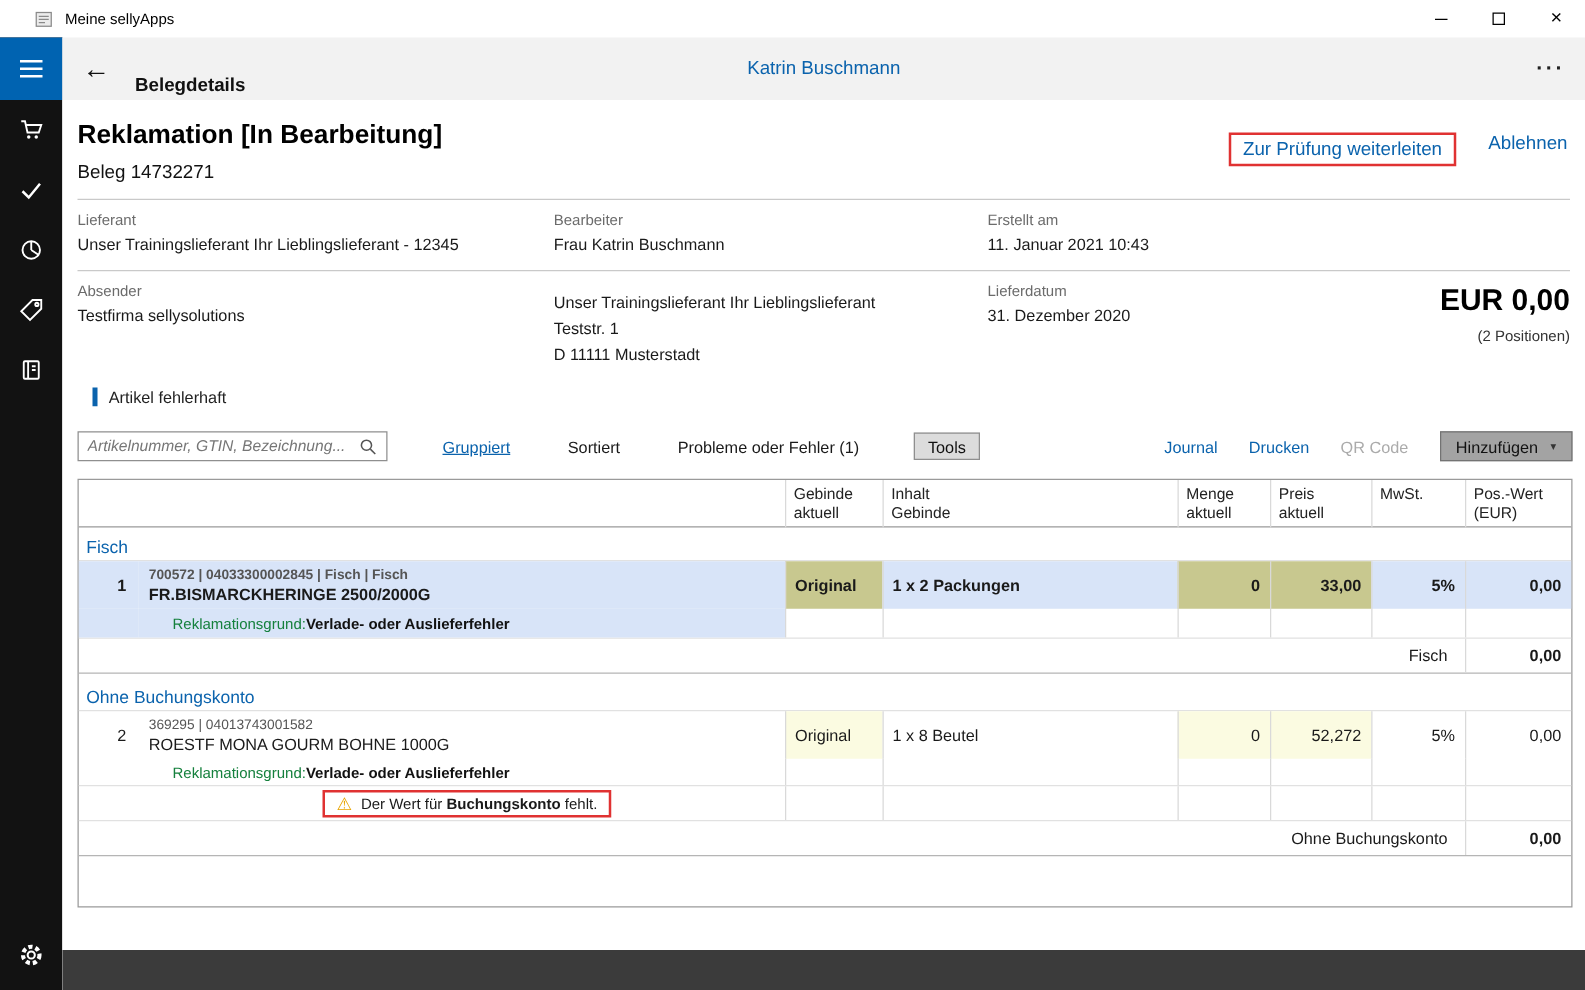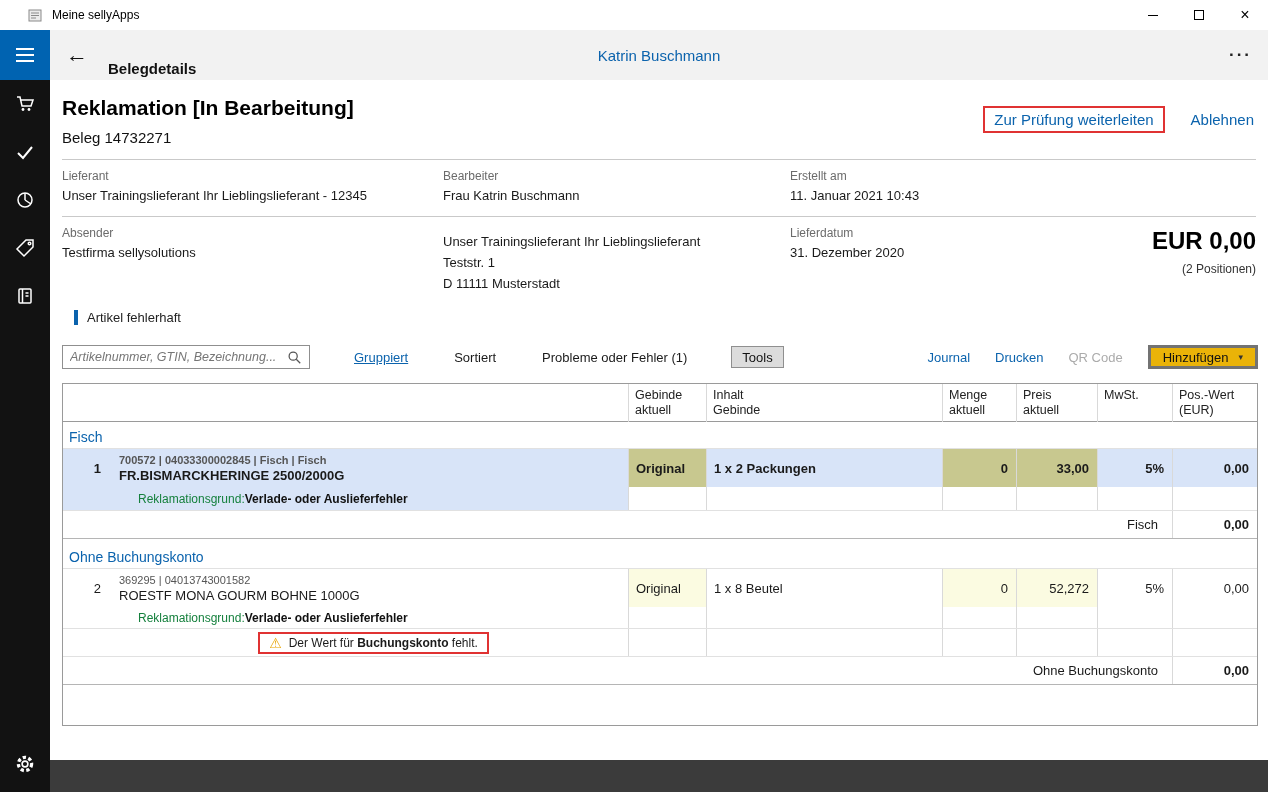--- a/index.html
+++ b/index.html
@@ -37,21 +37,21 @@
   .appbar-user { position:absolute; left:50%; top:50%; transform:translate(-50%,-50%); color:#0b63ad; font-size:15px; }
   .appbar-more { margin-left:auto; font-size:17px; font-weight:bold; letter-spacing:2px; color:#222; }
 
   
   .content { flex:1; position:relative; overflow:hidden; background:#fff; }
   .bottombar { height:32px; background:#3b3b3b; flex:0 0 auto; }
 
   .doc-head { display:flex; justify-content:space-between; align-items:flex-start; padding:16px 14px 0 12px; }
   .doc-title { font-size:21px; font-weight:bold; color:#000; }
   .doc-beleg { font-size:15px; margin-top:9px; margin-bottom:13px; color:#111; }
-  .doc-actions { display:flex; align-items:center; gap:26px; margin-top:10px;padding-left:23px; }
+  .doc-actions { display:flex; gap:26px; margin-top:10px;padding-left:23px; }
   .link { color:#0b63ad; text-decoration:none; cursor:pointer; }
   .doc-actions .link { font-size:15px; }
   .annot { border:2px solid #e03232; }
   .redbox { padding:3px 9px; display:inline-block; }
 
   .hrline { border-top:1px solid #c9c9c9; margin:0 12px; }
 
   .fields { display:grid; padding:9px 12px 12px 12px; }
   .fields.g1 { grid-template-columns:381px 347px 1fr; }
   .fields.g2 { grid-template-columns:381px 347px 290px 1fr; padding-bottom:4px; }
@@ -71,21 +71,21 @@
   .searchbox { width:248px; height:24px; border:1px solid #8f8f8f; display:flex; align-items:center; padding:0 7px; background:#fff; }
   .searchbox input { flex:1; border:none; outline:none; font-size:12.5px; font-family:inherit; min-width:0; }
   .searchbox input::placeholder { font-style:italic; color:#767676; }
   .tb-link { margin-left:44px; }
   .tb-link.active { text-decoration:underline; }
   .tb-plain { margin-left:46px; color:#1a1a1a; }
   .btn { background:#dcdcdc; border:1px solid #8f8f8f; height:22px; padding:0 10px; display:inline-flex; align-items:center; font-size:13px; color:#111; cursor:default; }
   .tools-btn { margin-left:44px; }
   .tb-right { margin-left:auto; display:flex; align-items:center; gap:25px; }
   .tb-disabled { color:#ababab; }
-  .add-btn { background:#eab308; border:3px solid #737373; height:24px; padding:0 12px; gap:10px;justify-content:flex-end; }
+  .add-btn { background:#a3a3a3; border:1px solid #737373; height:24px; padding:0 12px; gap:10px;justify-content:flex-end; }
   .chev { font-size:9px; color:#333; }
 
   
   .table { margin:14px 10px 0 12px; border:1px solid #9a9a9a; background:#fff; }
   .trow { display:grid; grid-template-columns:48px 517px 78px 236px 74px 81px 75px 85px; border-bottom:1px solid #e1e1e1; }
   .c { min-width:0; }
   .vline { border-left:1px solid #d9d9d9; }
   .thead { border-bottom:1px solid #9a9a9a; height:38px; }
   .thead .c { padding:4px 6px; font-size:12.5px; color:#222; white-space:pre-line; line-height:15px; }
   .ghead { height:27px; display:block; }

